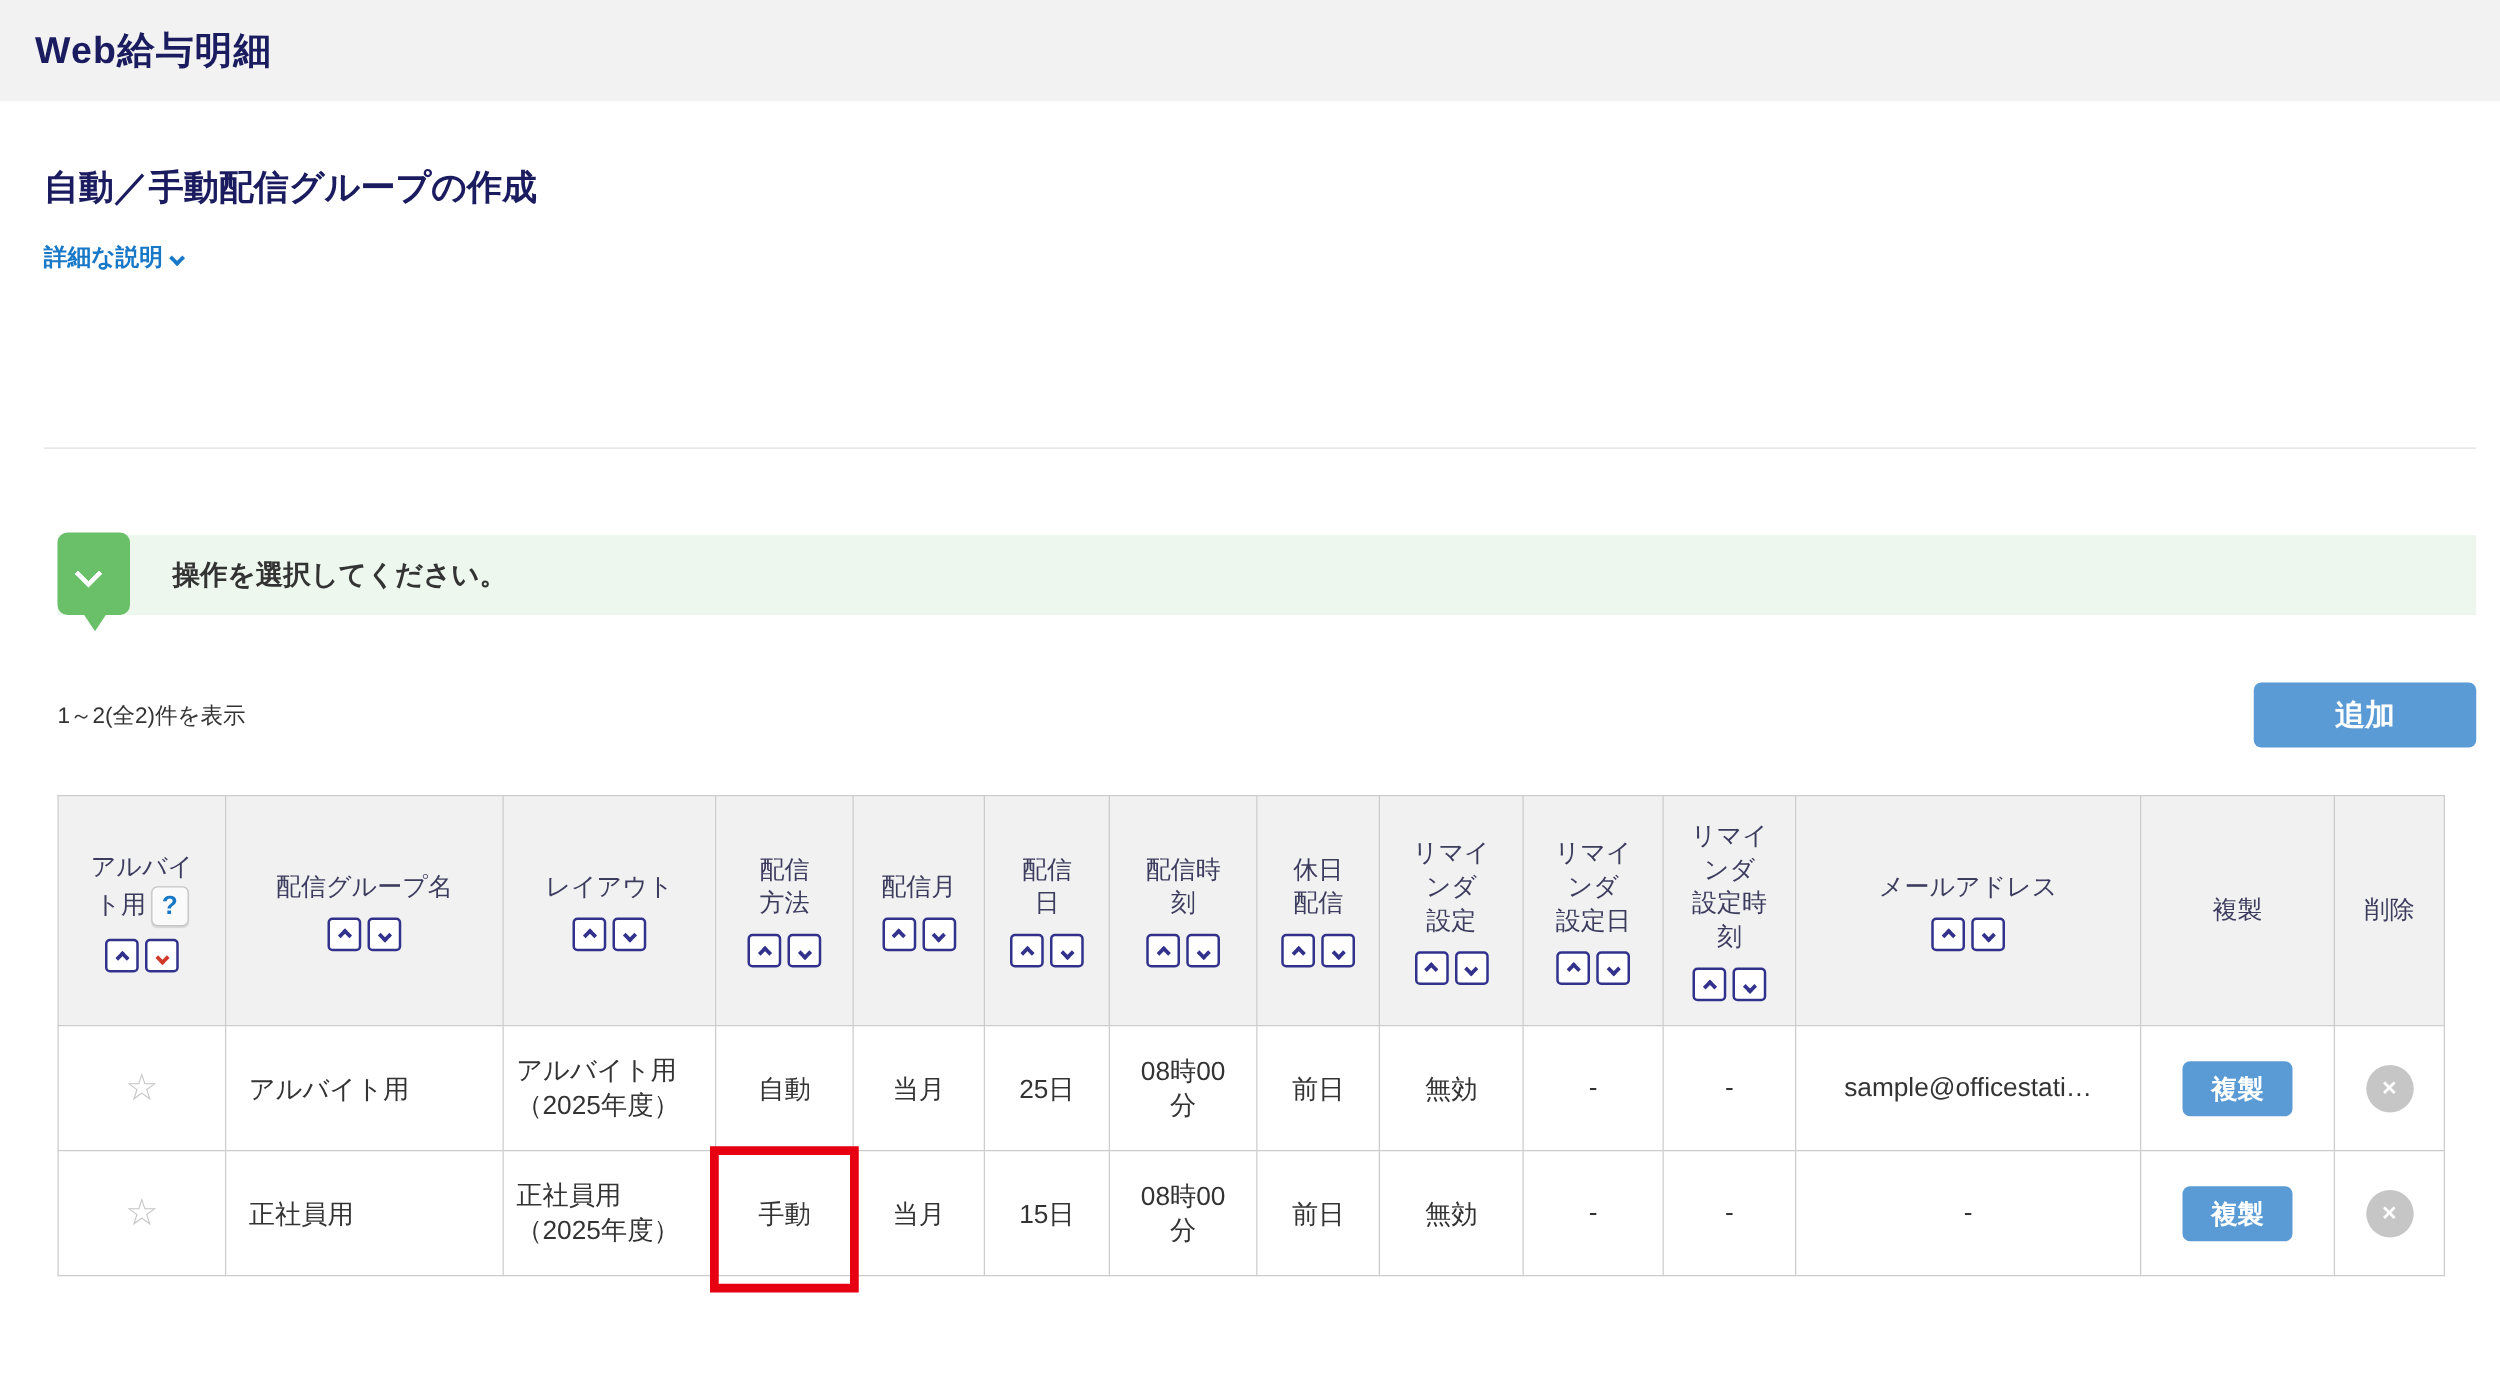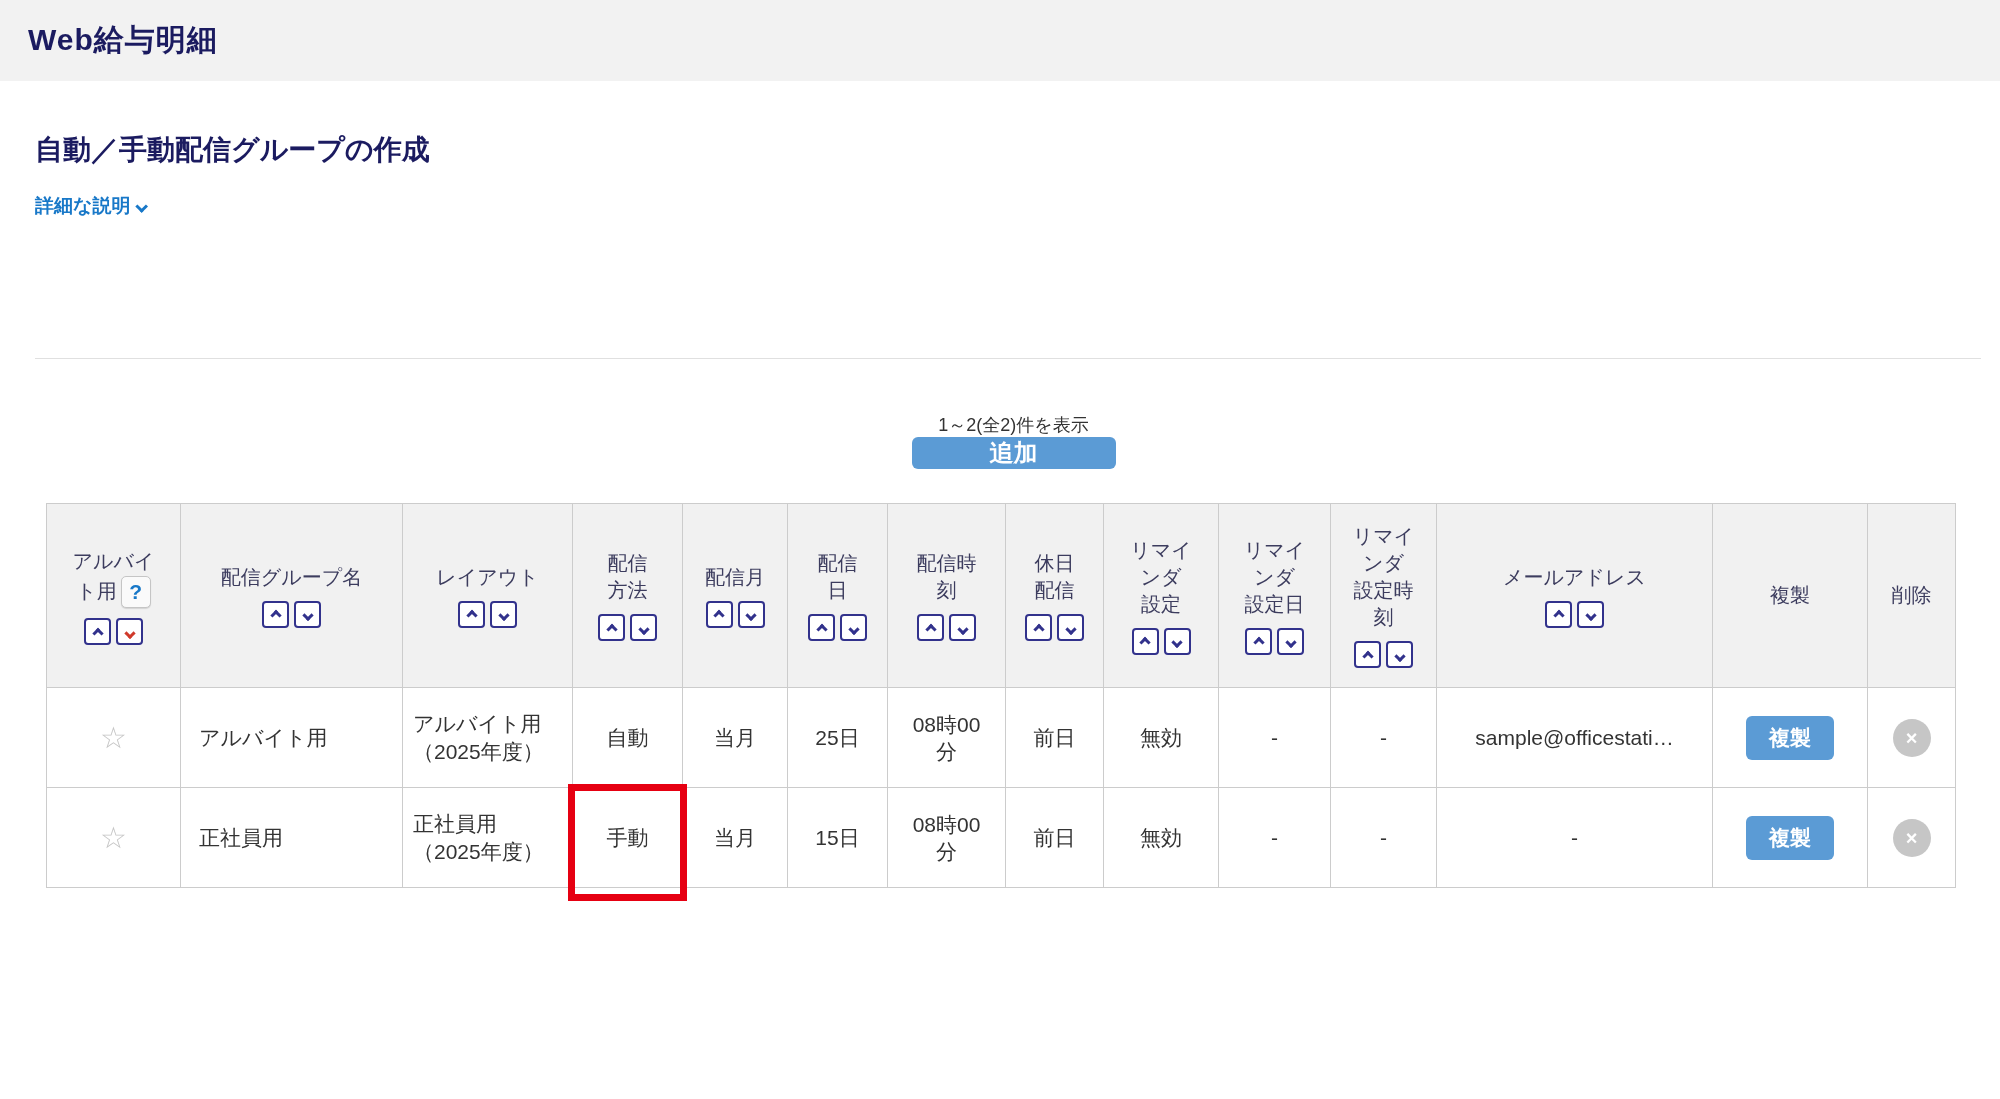--- a/index.html
+++ b/index.html
@@ -28,23 +28,23 @@
   .action-wrap{position:relative; margin:69px 0 0 11px;}
   .action-bar{height:64px; background:var(--light-green); display:flex; align-items:center; padding-left:92px;}
   .action-msg{font-size:22px; font-weight:bold; color:#333;}
   .action-toggle{position:absolute; left:0; top:-2px; width:58px; height:66px; background:var(--accent-green);
     border:none; border-radius:8px; cursor:pointer; display:flex; align-items:center; justify-content:center;}
   .action-toggle .chev-big{width:16px; height:16px; border-width:4px 4px 0 0; color:#fff;
     transform:rotate(135deg) translate(3px,3px); border-radius:1px;}
   .action-tail{position:absolute; left:20px; top:62px; width:0; height:0;
     border-left:10px solid transparent; border-right:10px solid transparent; border-top:15px solid var(--accent-green);}
   
-  .list-head{margin:54px 0 0 11px; display:flex; align-items:center; justify-content:space-between; height:52px;flex-direction:column;}
+  .list-head{margin:54px 0 0 11px; display:flex; align-items:center; justify-content:space-between; height:52px;}
   .count-text{font-size:18px; color:#333;}
-  .add-btn{width:204px; height:52px; background:var(--button-blue); color:#fff; font-size:24px; font-weight:bold;
+  .add-btn{width:178px; height:52px; background:var(--button-blue); color:#fff; font-size:24px; font-weight:bold;
     border:none; border-radius:6px; cursor:pointer; font-family:Liberation Sans, sans-serif;}
   
   table{margin:38px 0 0 11px; width:1909px; border-collapse:collapse; table-layout:fixed;}
   th,td{border:1px solid var(--table-border); vertical-align:middle; text-align:center;}
   th{background:var(--header-cell-bg); height:184px; font-weight:normal; color:var(--header-text); font-size:20px;}
   td{background:#fff; height:100px; font-size:21px; color:#333;}
   .th-label{white-space:pre-line; line-height:27px;}
   .fav-label{padding:0 19px; line-height:30px;}
   .help-btn{display:inline-flex; align-items:center; justify-content:center; width:30px; height:32px;
     background:#fafafa; border:1px solid #c5c5c5; border-radius:5px; color:var(--link-blue);
@@ -79,20 +79,29 @@
 
 <main class="content">
   <h2 class="section-title">自動／手動配信グループの作成</h2>
   <a class="detail-link">
     <span>詳細な説明</span>
     <span class="chev chev-down"></span>
   </a>
 
   <hr class="divider">
 
+  <div class="action-wrap">
+    <div class="action-bar">
+      <span class="action-msg">操作を選択してください。</span>
+    </div>
+    <button class="action-toggle">
+      <span class="chev chev-big"></span>
+    </button>
+    <span class="action-tail"></span>
+  </div>
 
   <div class="list-head">
     <span class="count-text">1～2(全2)件を表示</span>
     <button class="add-btn">追加</button>
   </div>
 
   <table>
     <colgroup>
       <col style="width:134px">
         <col style="width:222px">

